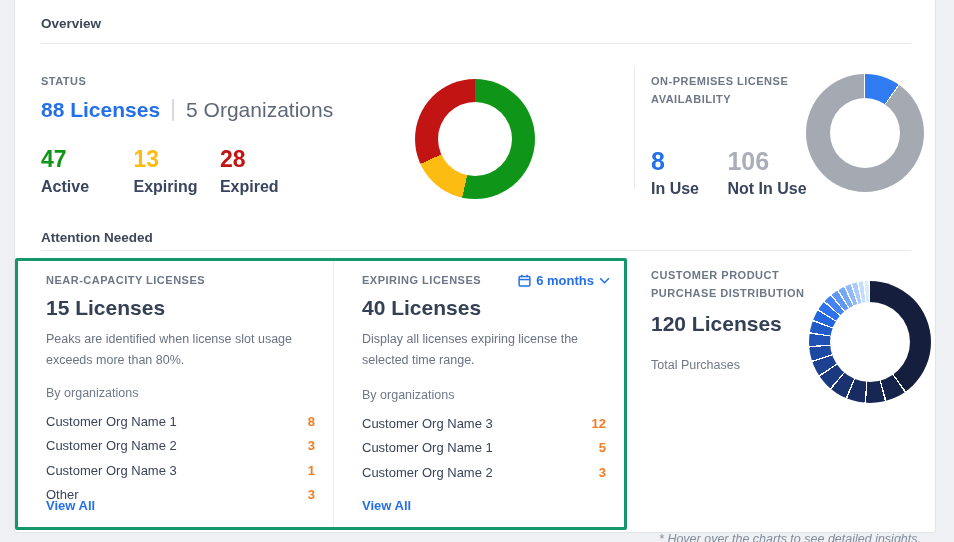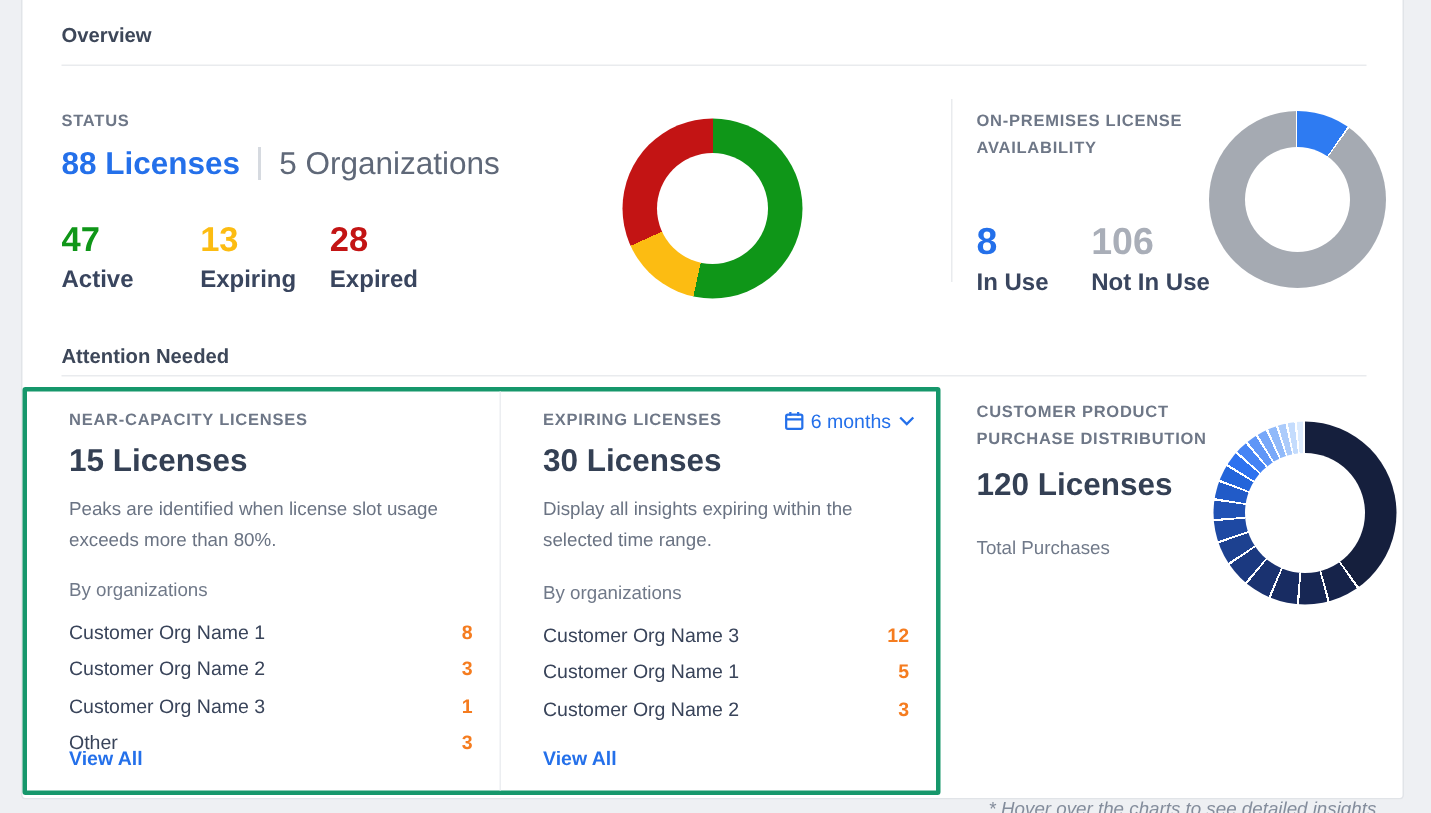--- a/index.html
+++ b/index.html
@@ -35,21 +35,21 @@
   .org-num { font-weight:700; color:var(--orange,#f57c1f); }
   .view-all { position:absolute; left:28px; bottom:14px; font-size:13px; font-weight:700; color:var(--accent_blue,#2470ea); cursor:pointer; }
   .hl-box {
     position:absolute; left:0px; top:258px; width:612px; height:272px;
     border:3px solid var(--highlight_green,#16976b); border-radius:2px; background:#fff; display:flex;
   }
   .hl-card { position:relative; height:100%; }
   .hl-card.c1 { width:316px; border-right:1px solid #eceef1; }
   .hl-card.c2 { flex:1; }
   .hl-pad { padding:10px 18px 0 28px; }
-  .filter { display:flex; align-items:center; gap:5px; color:var(--accent_blue,#2470ea); font-size:13px; font-weight:400; cursor:pointer; }
+  .filter { display:flex; align-items:center; gap:5px; color:var(--accent_blue,#2470ea); font-size:13px; font-weight:700; cursor:pointer; }
   .footer-note { font-size:12.5px; font-style:italic; color:#848d9c; }
 </style>
 </head>
 <body>
 
 <div class="card">
 
   <div class="abs sec-title" style="left:26px; top:16px;">Overview</div>
   <div class="hr" style="left:26px; top:43px; width:870px;"></div>
 
@@ -147,22 +147,22 @@
               </svg>
             </span>
             <span>6 months</span>
             <span style="display:inline-flex;">
               <svg width="11" height="7" viewBox="0 0 12 8" fill="none" stroke="#2470ea" stroke-width="1.8">
                 <polyline points="1,1.5 6,6.5 11,1.5"></polyline>
               </svg>
             </span>
           </div>
         </div>
-        <div class="count-big" style="margin-top:7px;">30 Licenses</div>
-        <div class="desc" style="margin-top:9px;">Display all insights expiring within the selected time range.</div>
+        <div class="count-big" style="margin-top:7px;">40 Licenses</div>
+        <div class="desc" style="margin-top:9px;">Display all licenses expiring license the selected time range.</div>
       </div>
       <div class="abs" style="left:28px; right:18px; top:127px;">
         <div class="byorgs">By organizations</div>
         <div style="margin-top:9px;">
           <div class="org-row">
             <span>Customer Org Name 3</span>
             <span class="org-num">12</span>
           </div>
           <div class="org-row">
             <span>Customer Org Name 1</span>

